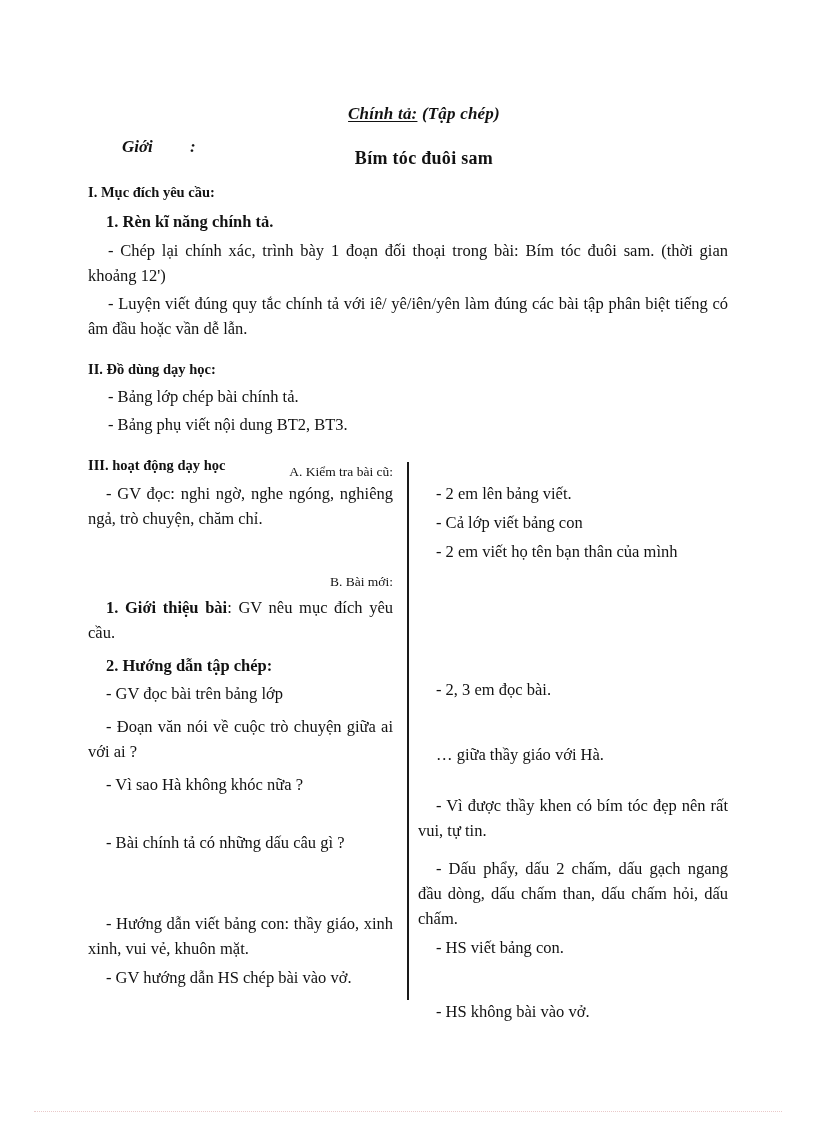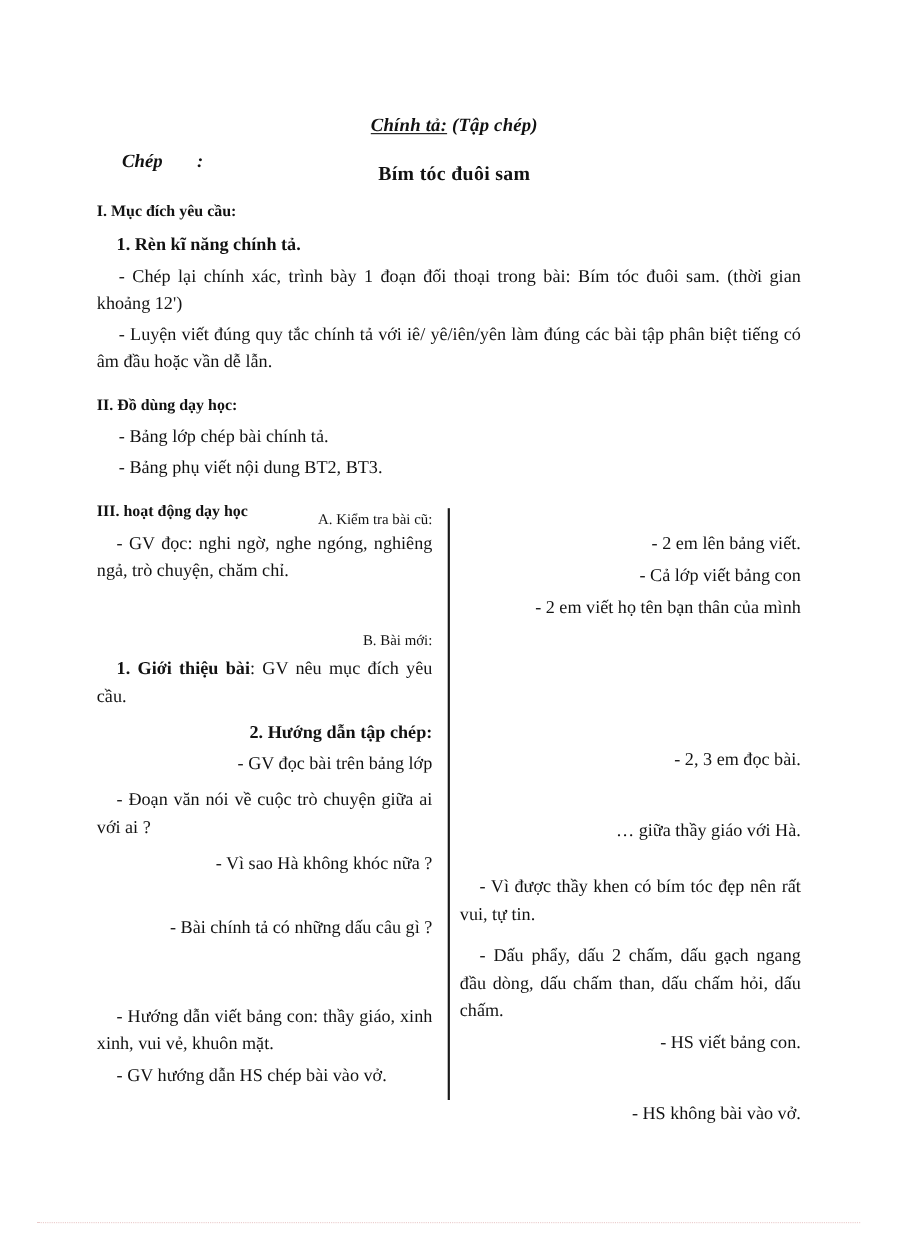--- a/index.html
+++ b/index.html
@@ -18,21 +18,21 @@
 
   .page {
     position: absolute;
     inset: 0;
     background: #fff;
   }
 
   
   .header-zone {
     position: absolute;
-    left: 5px;
+    left: 16px;
     top: 104px;
     width: 736px;
     height: 62px;
   }
   .subject-line {
     position: absolute;
     left: 0;
     top: 0;
     width: 816px;
     text-align: center;
@@ -131,21 +131,21 @@
     top: 0;
     width: 310px;
   }
   .c-line {
     font-size: 16.5px;
     line-height: 1.5;
     margin: 0;
     text-align: justify;
     text-indent: 18px;
   }
-  .c-line.left-al { text-align: right; }
+  .c-line.left-al { text-align: left; }
   .c-small {
     font-size: 13.5px;
     line-height: 1.5;
     margin: 0;
     text-indent: 24px;
     text-align: right;
   }
   .c-bold { font-weight: bold; }
   .sp4  { height: 4px; }
   .sp8  { height: 8px; }
@@ -167,21 +167,21 @@
     border-top: 1px dotted #e9c9c9;
   }
 </style>
 </head>
 <body>
 
 <div class="page">
 
   <div class="header-zone">
     <div class="subject-line"><span class="subject-underline">Chính tả:</span><span> (Tập chép)</span></div>
-    <div class="tiet-label">Chép</div>
+    <div class="tiet-label">Giới</div>
     <div class="tiet-colon">:</div>
     <div class="lesson-title">Bím tóc đuôi sam</div>
   </div>
 
   <div class="doc-body">
 
     <div class="sec-head">I. Mục đích yêu cầu:</div>
     <div class="sub-head">1. Rèn kĩ năng chính tả.</div>
     <div class="para">- Chép lại chính xác, trình bày 1 đoạn đối thoại trong bài: Bím tóc đuôi sam. (thời gian khoảng 12')</div>
     <div class="para">- Luyện viết đúng quy tắc chính tả với iê/ yê/iên/yên làm đúng các bài tập phân biệt tiếng có âm đầu hoặc vần dễ lẫn.</div>

